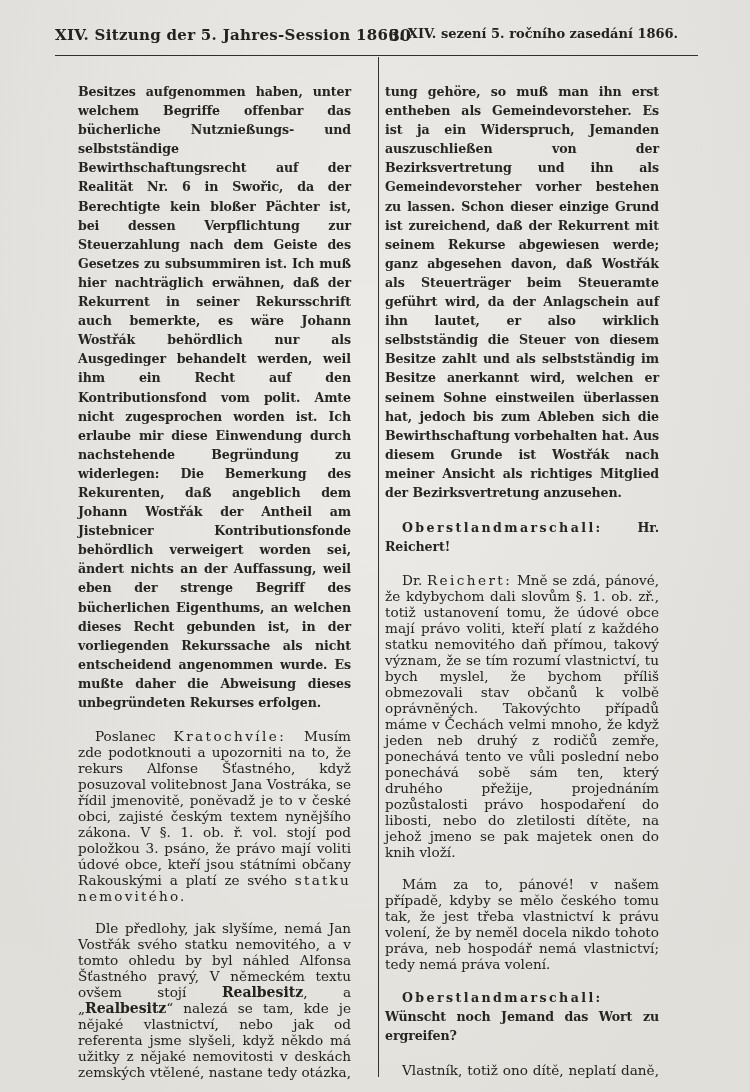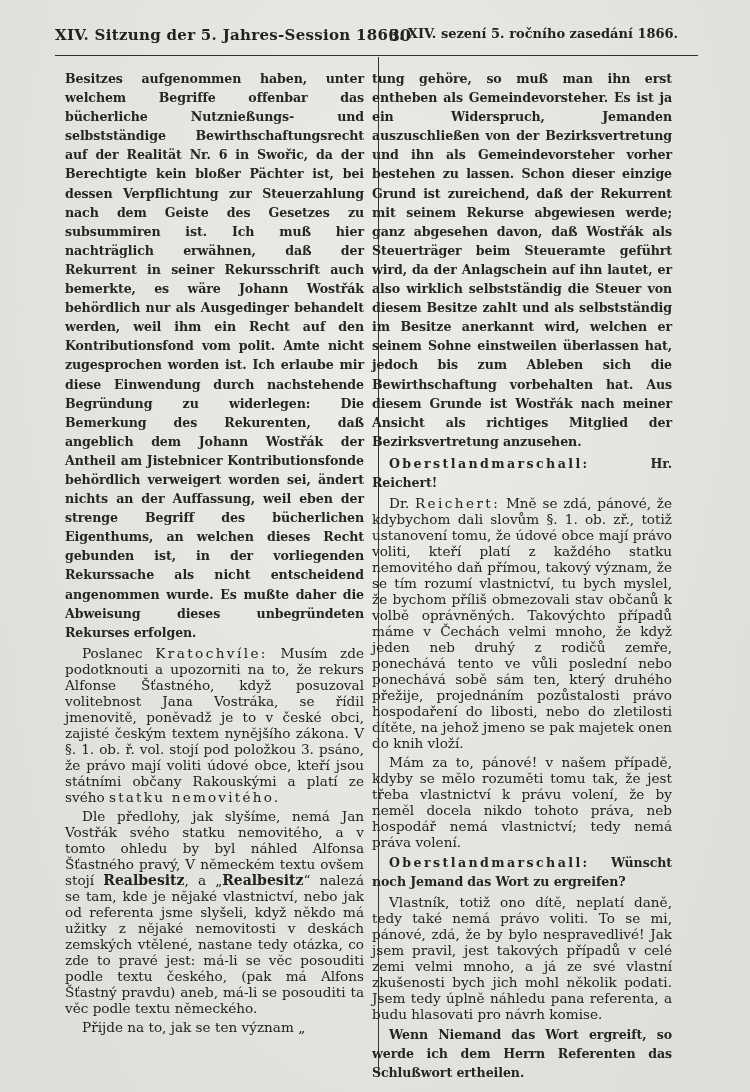--- a/index.html
+++ b/index.html
@@ -39,21 +39,21 @@
   .col-divider {
     position: absolute; top: 57px; left: 378px; width: 0; height: 1020px;
     border-left: 1.4px solid #34332f;
   }
   .column {
     position: absolute; top: 66px; height: 1014px; overflow: hidden;
     text-align: justify;
   }
   #col-left  { left: 62px;  width: 305px; }
   #col-right { left: 369px; width: 306px; }
-  p.para { margin: 3px; text-indent: 17px; }
+  p.para { margin: 16px; text-indent: 17px; }
   p.noindent { text-indent: 0; }
   p.fraktur {
     font-weight: bold; font-size: 12.6px; line-height: 19.1px;
     letter-spacing: -0.1px; color: #262521;
   }
   p.roman {
     font-weight: 500; font-size: 13.6px; line-height: 16px; color: #23221e;
   }
   .seg-speaker  { letter-spacing: 2.4px; }
   .seg-spaced   { letter-spacing: 2.2px; }
@@ -76,19 +76,19 @@
   <div class="column" id="col-left">
       <p class="para fraktur noindent"><span class="seg-plain">Besitzes aufgenommen haben, unter welchem Begriffe offenbar das bücherliche Nutznießungs- und selbstständige Bewirthschaftungsrecht auf der Realität Nr. 6 in Swořic, da der Berechtigte kein bloßer Pächter ist, bei dessen Verpflichtung zur Steuerzahlung nach dem Geiste des Gesetzes zu subsummiren ist. Ich muß hier nachträglich erwähnen, daß der Rekurrent in seiner Rekursschrift auch bemerkte, es wäre Johann Wostřák behördlich nur als Ausgedinger behandelt werden, weil ihm ein Recht auf den Kontributionsfond vom polit. Amte nicht zugesprochen worden ist. Ich erlaube mir diese Einwendung durch nachstehende Begründung zu widerlegen: Die Bemerkung des Rekurenten, daß angeblich dem Johann Wostřák der Antheil am Jistebnicer Kontributionsfonde behördlich verweigert worden sei, ändert nichts an der Auffassung, weil eben der strenge Begriff des bücherlichen Eigenthums, an welchen dieses Recht gebunden ist, in der vorliegenden Rekurssache als nicht entscheidend angenommen wurde. Es mußte daher die Abweisung dieses unbegründeten Rekurses erfolgen.</span></p>
       <p class="para roman"><span class="seg-plain">Poslanec </span><span class="seg-speaker">Kratochvíle:</span><span class="seg-plain"> Musím zde podotknouti a upozorniti na to, že rekurs Alfonse Šťastného, když posuzoval volitebnost Jana Vostráka, se řídil jmenovitě, poněvadž je to v české obci, zajisté českým textem nynějšího zákona. V §. 1. ob. ř. vol. stojí pod položkou 3. psáno, že právo mají voliti údové obce, kteří jsou státními občany Rakouskými a platí ze svého </span><span class="seg-spaced">statku nemovitého.</span></p>
       <p class="para roman"><span class="seg-plain">Dle předlohy, jak slyšíme, nemá Jan Vostřák svého statku nemovitého, a v tomto ohledu by byl náhled Alfonsa Šťastného pravý, V německém textu ovšem stojí </span><span class="seg-fraktur">Realbesitz</span><span class="seg-plain">, a „</span><span class="seg-fraktur">Realbesitz</span><span class="seg-plain">“ nalezá se tam, kde je nějaké vlastnictví, nebo jak od referenta jsme slyšeli, když někdo má užitky z nějaké nemovitosti v deskách zemských vtělené, nastane tedy otázka, co zde to pravé jest: má-li se věc posouditi podle textu českého, (pak má Alfons Šťastný pravdu) aneb, má-li se posouditi ta věc podle textu německého.</span></p>
       <p class="para roman"><span class="seg-plain">Přijde na to, jak se ten význam „</span></p>
     </div>
   <div class="column" id="col-right">
       <p class="para fraktur noindent"><span class="seg-plain">tung gehöre, so muß man ihn erst entheben als Gemeindevorsteher. Es ist ja ein Widerspruch, Jemanden auszuschließen von der Bezirksvertretung und ihn als Gemeindevorsteher vorher bestehen zu lassen. Schon dieser einzige Grund ist zureichend, daß der Rekurrent mit seinem Rekurse abgewiesen werde; ganz abgesehen davon, daß Wostřák als Steuerträger beim Steueramte geführt wird, da der Anlagschein auf ihn lautet, er also wirklich selbstständig die Steuer von diesem Besitze zahlt und als selbstständig im Besitze anerkannt wird, welchen er seinem Sohne einstweilen überlassen hat, jedoch bis zum Ableben sich die Bewirthschaftung vorbehalten hat. Aus diesem Grunde ist Wostřák nach meiner Ansicht als richtiges Mitglied der Bezirksvertretung anzusehen.</span></p>
       <p class="para fraktur"><span class="seg-speaker">Oberstlandmarschall:</span><span class="seg-plain"> Hr. Reichert!</span></p>
       <p class="para roman"><span class="seg-plain">Dr. </span><span class="seg-speaker">Reichert:</span><span class="seg-plain"> Mně se zdá, pánové, že kdybychom dali slovům §. 1. ob. zř., totiž ustanovení tomu, že údové obce mají právo voliti, kteří platí z každého statku nemovitého daň přímou, takový význam, že se tím rozumí vlastnictví, tu bych myslel, že bychom příliš obmezovali stav občanů k volbě oprávněných. Takovýchto případů máme v Čechách velmi mnoho, že když jeden neb druhý z rodičů zemře, ponechává tento ve vůli poslední nebo ponechává sobě sám ten, který druhého přežije, projednáním pozůstalosti právo hospodaření do libosti, nebo do zletilosti dítěte, na jehož jmeno se pak majetek onen do knih vloží.</span></p>
-      <p class="para roman"><span class="seg-plain">Mám za to, pánové! v našem případě, kdyby se mělo rozuměti tomu tak, že jest třeba vlastnictví k právu volení, že by neměl docela nikdo tohoto práva, neb hospodář nemá vlastnictví; tedy nemá práva volení.</span></p>
+      <p class="para roman"><span class="seg-plain">Mám za to, pánové! v našem případě, kdyby se mělo českého tomu tak, že jest třeba vlastnictví k právu volení, že by neměl docela nikdo tohoto práva, neb hospodář nemá vlastnictví; tedy nemá práva volení.</span></p>
       <p class="para fraktur"><span class="seg-speaker">Oberstlandmarschall:</span><span class="seg-plain"> Wünscht noch Jemand das Wort zu ergreifen?</span></p>
       <p class="para roman"><span class="seg-plain">Vlastník, totiž ono dítě, neplatí daně, tedy také nemá právo voliti. To se mi, pánové, zdá, že by bylo nespravedlivé! Jak jsem pravil, jest takových případů v celé zemi velmi mnoho, a já ze své vlastní zkušenosti bych jich mohl několik podati. Jsem tedy úplně náhledu pana referenta, a budu hlasovati pro návrh komise.</span></p>
       <p class="para fraktur"><span class="seg-plain">Wenn Niemand das Wort ergreift, so werde ich dem Herrn Referenten das Schlußwort ertheilen.</span></p>
     </div>
 
 </div>
 
 </body></html>

